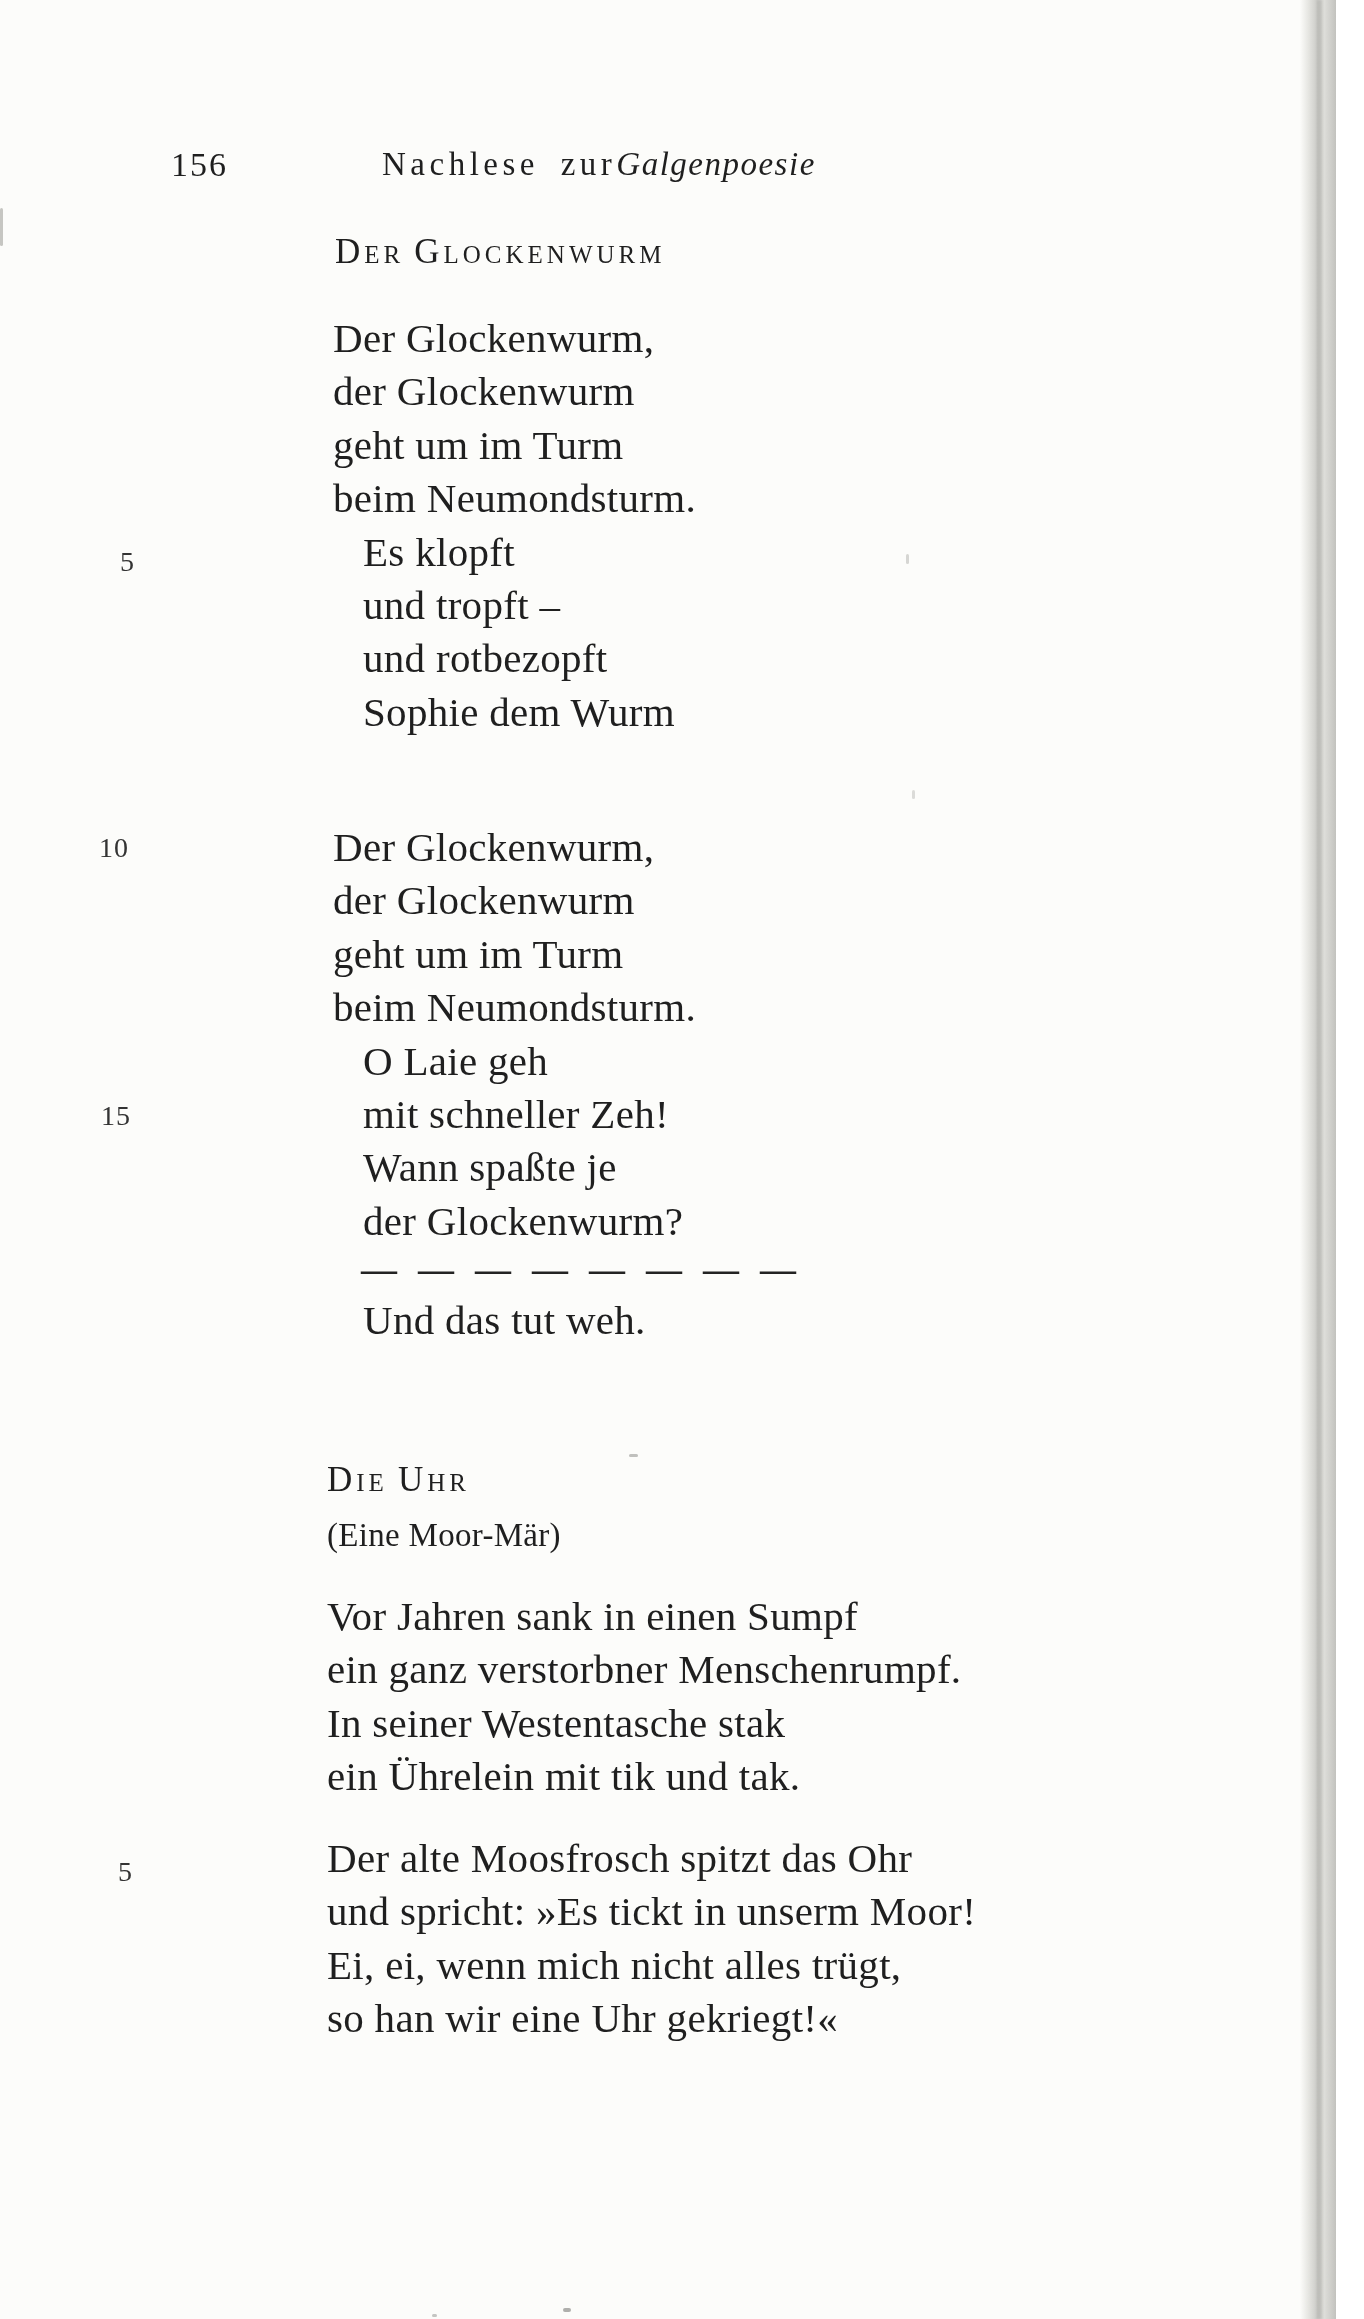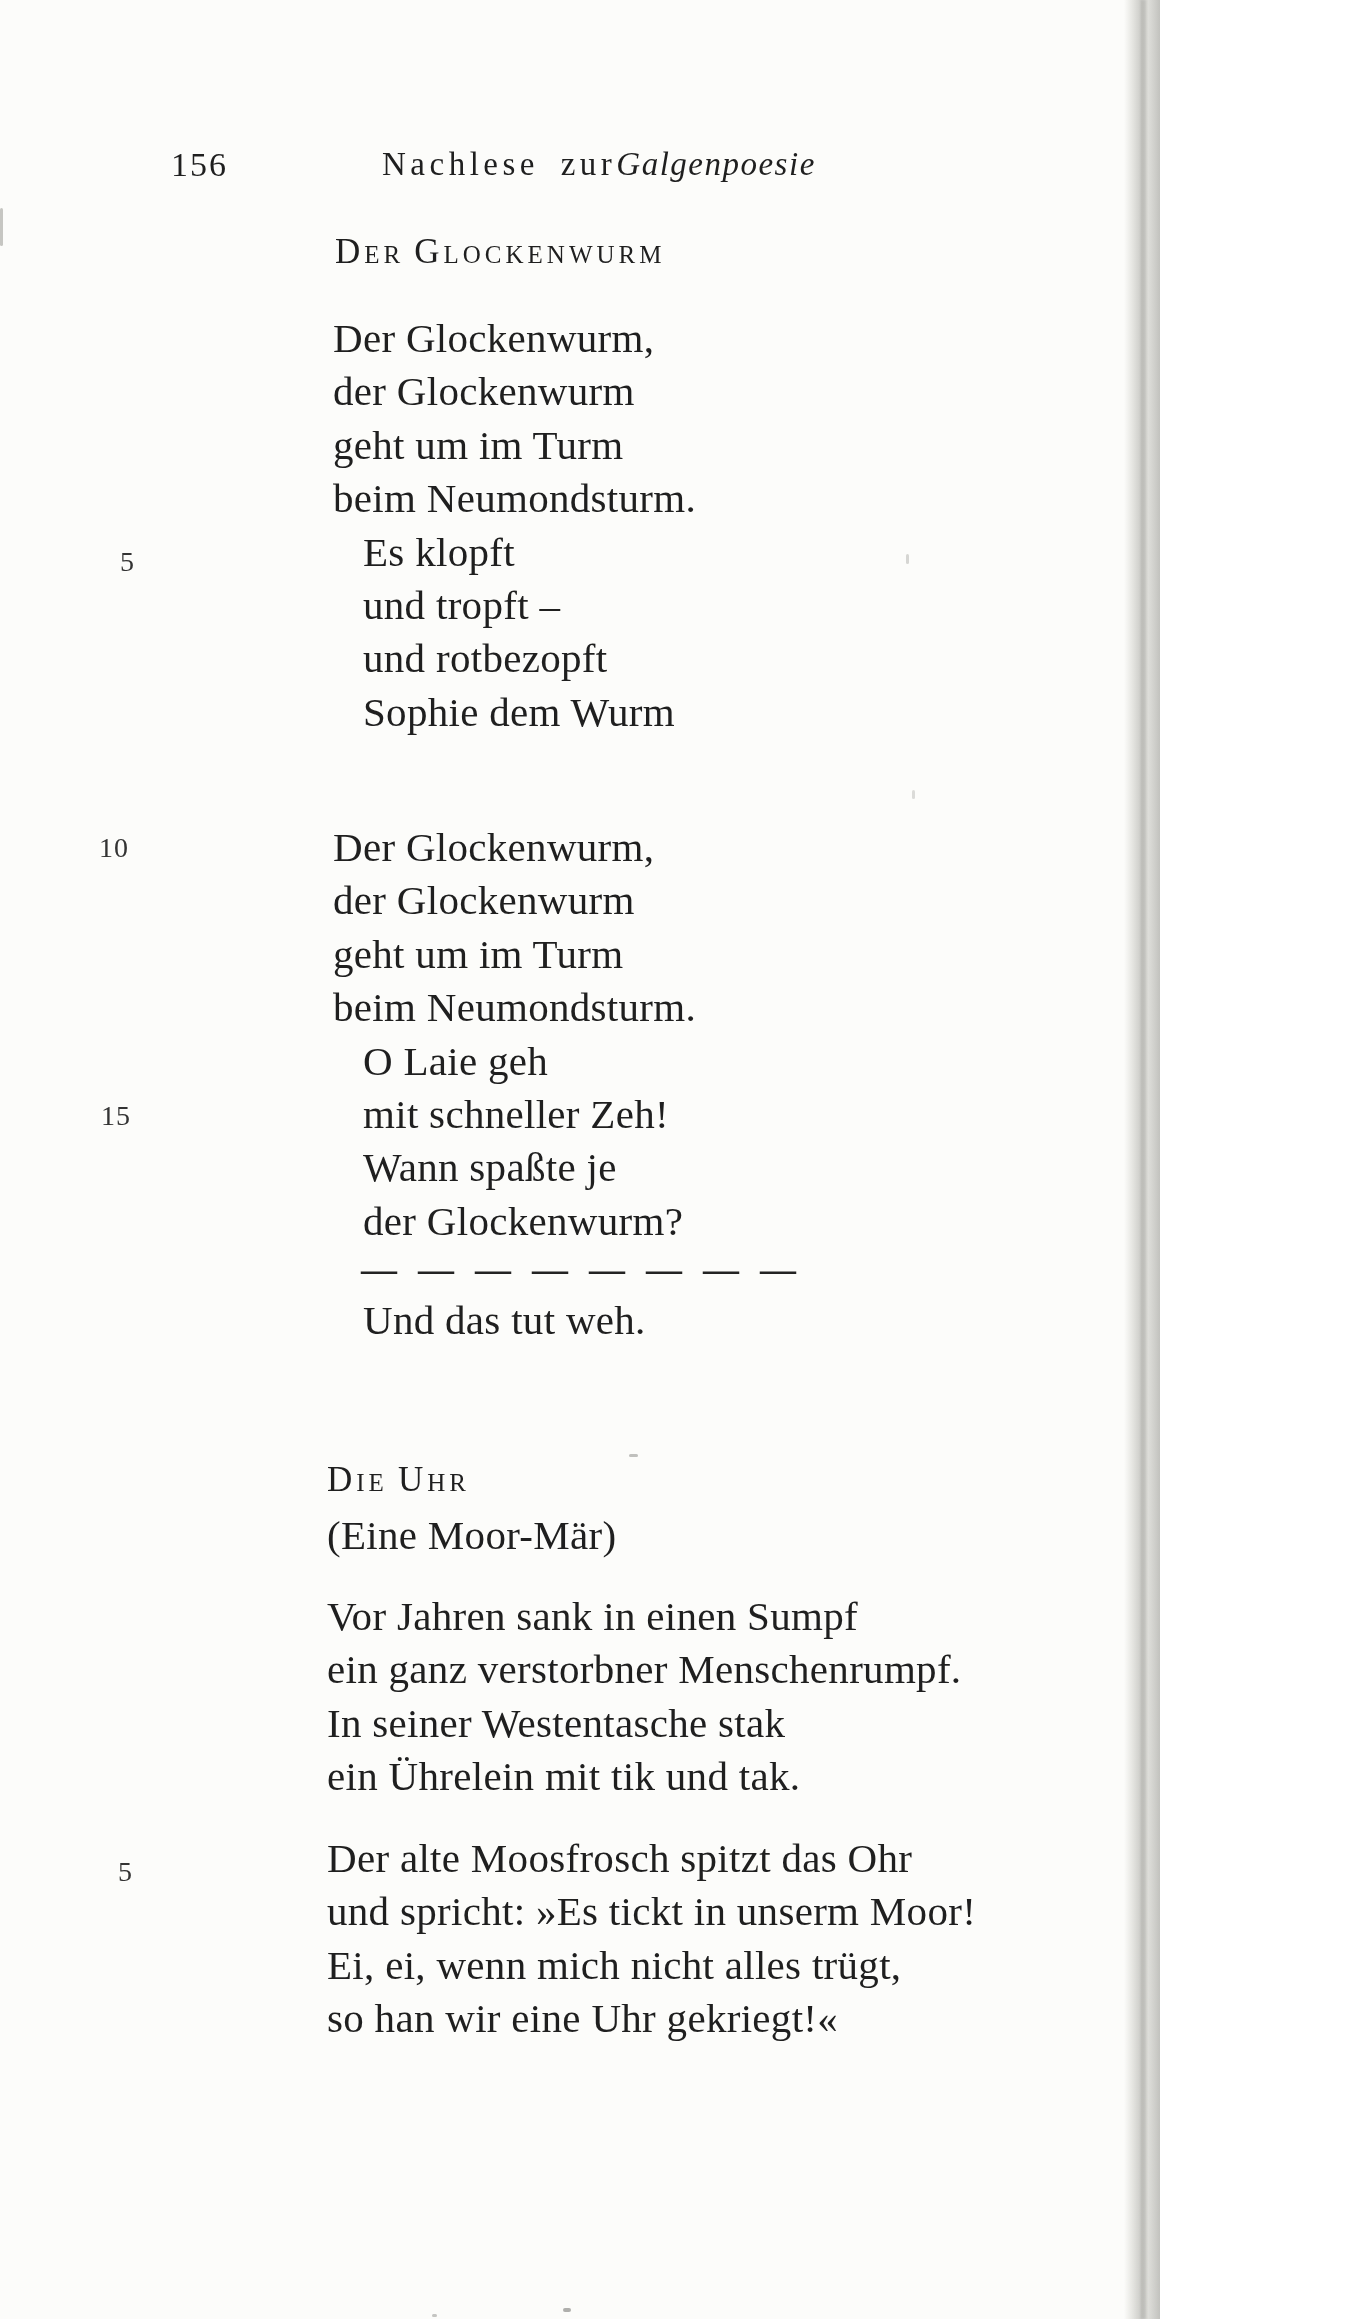--- a/index.html
+++ b/index.html
@@ -1,18 +1,18 @@
 <!DOCTYPE html>
 <html><head>
 <meta charset="utf-8">
 <style>
   html,body{margin:0;padding:0;background:#ffffff;}
   #page{
     position:relative;
-    width:1160px;height:2319px;
+    width:1336px;height:2319px;
     background:#fcfcfa;
     overflow:hidden;
     font-family:"Liberation Serif","DejaVu Serif",serif;
     color:#1f1f1f;
   }
   .abs{position:absolute;white-space:nowrap;}
   
   .pagenum{font-size:34px;letter-spacing:2px;line-height:53.4px;}
   .runhead{font-size:33px;line-height:53.4px;}
   .runhead .spaced{letter-spacing:4.5px;word-spacing:9px;margin-left:48px;}
@@ -21,21 +21,21 @@
   .ptitle{line-height:53.4px;letter-spacing:4px;}
   .ptitle .big{font-size:35px;}
   .ptitle .small{font-size:25px;}
   .ptitle .wordgap{display:inline-block;width:10px;}
   
   .stanza .line{
     font-size:41px;line-height:53.4px;letter-spacing:0.3px;
     white-space:nowrap;
   }
   .stanza .line.indent{padding-left:30px;}
-  .subtitle{font-size:41px;line-height:53.4px;letter-spacing:0.3px;}
+  .subtitle{font-size:33px;line-height:53.4px;letter-spacing:0.3px;}
   .linenum{font-size:28px;line-height:53.4px;color:#333;letter-spacing:1px;}
   .separator{
     font-size:36px;line-height:53.4px;font-weight:bold;
     letter-spacing:1px;word-spacing:10px;color:#232323;
   }
   
   .edge-strip{
     position:absolute;top:0;right:0;bottom:0;width:36px;
     background:linear-gradient(to right,
       rgba(214,214,208,0) 0%,

